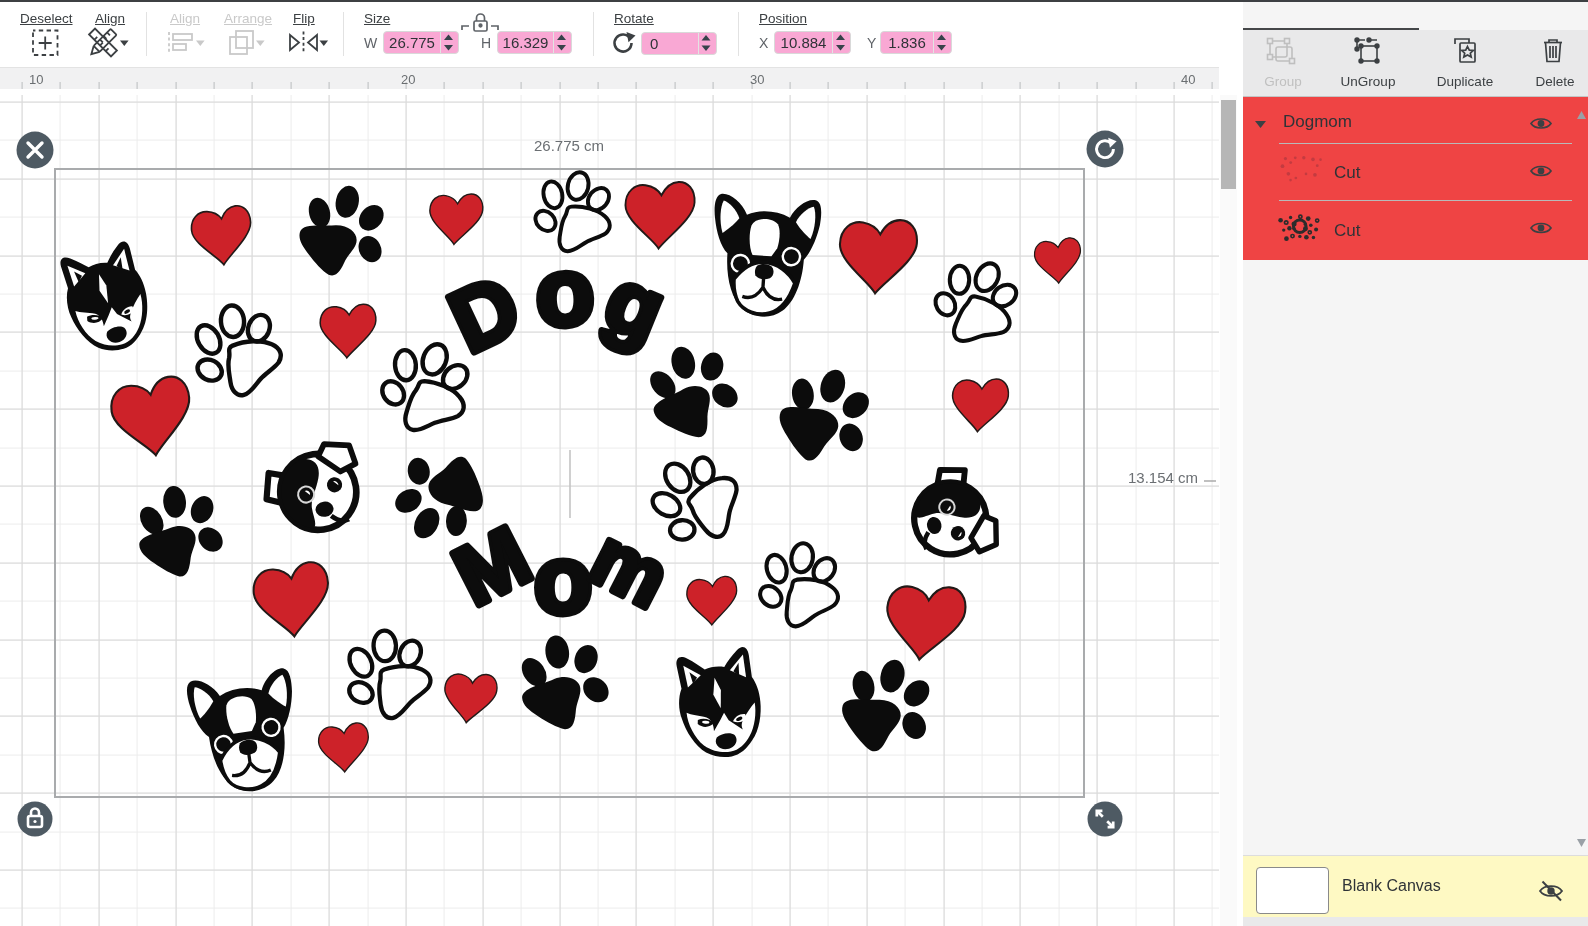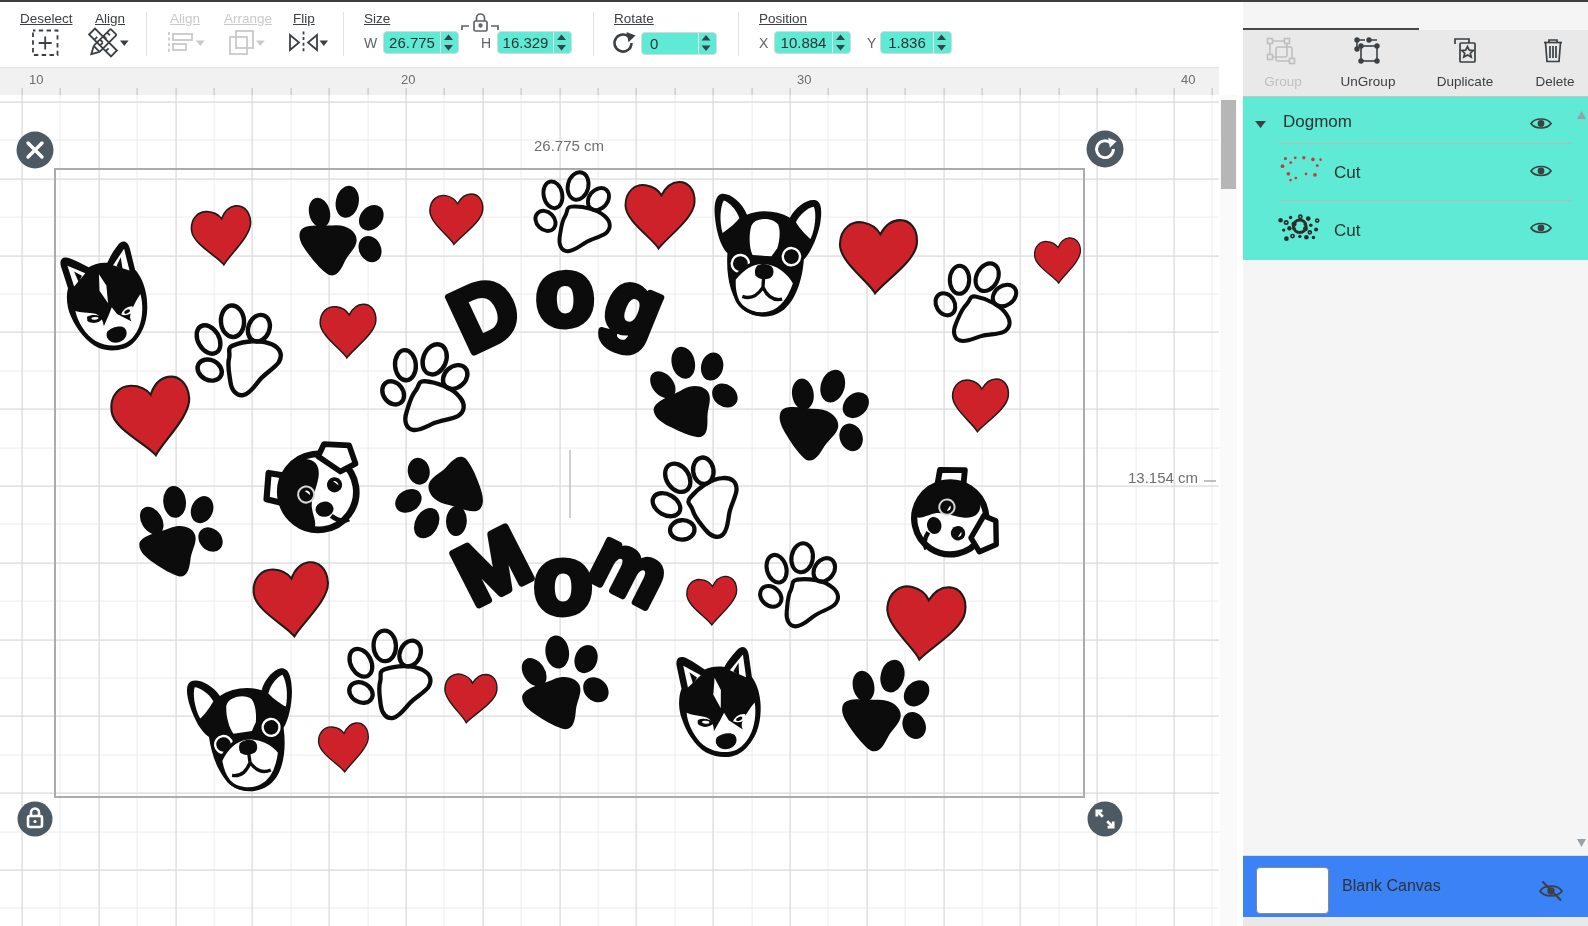--- a/index.html
+++ b/index.html
@@ -5,27 +5,27 @@
   html,body{margin:0;padding:0;}
   body{width:1588px;height:926px;overflow:hidden;position:relative;
        font-family:"Liberation Sans",sans-serif;background:#fff;}
   .abs{position:absolute;}
   
   #toolbar{position:absolute;left:0;top:0;width:1243px;height:68px;background:#fff;}
   #topline{position:absolute;left:0;top:0;width:1588px;height:2px;background:#3d4043;z-index:9;}
   .tlabel{position:absolute;top:11px;font-size:13.5px;color:#3c4043;text-decoration:underline;}
   .tlabel.dis{color:#c9c9c9;}
   .sep{position:absolute;top:12px;width:1px;height:44px;background:#e2e2e2;}
-  .numbox{position:absolute;height:21px;background:#5eead4;border:1px solid #d9d9d9;border-radius:4px;
+  .numbox{position:absolute;height:21px;background:#f9a8d4;border:1px solid #d9d9d9;border-radius:4px;
           font-size:15px;color:#2f3337;}
   .numbox .val{position:absolute;left:0;right:18px;top:2px;text-align:center;}
   .numbox .spin{position:absolute;right:0;top:0;bottom:0;width:17px;border-left:1px solid #e3e3e3;}
   .wh{position:absolute;top:35px;font-size:14px;color:#5f6368;}
   
-  #ruler{position:absolute;left:0;top:67px;width:1219px;height:28px;background:#f1f1f2;border-top:1px solid #e3e3e3;box-sizing:border-box;}
+  #ruler{position:absolute;left:0;top:67px;width:1219px;height:22px;background:#f1f1f2;border-top:1px solid #e3e3e3;box-sizing:border-box;}
   #rticks{position:absolute;left:0;bottom:0;width:100%;height:7px;
      background-image:repeating-linear-gradient(90deg,#b9bcbe 0,#b9bcbe 1px,transparent 1px,transparent 38.4px);
      background-position-x:21.6px;}
   .rnum{position:absolute;top:4px;font-size:13px;color:#6a6e71;}
   
   #canvas{position:absolute;left:0;top:95px;width:1219px;height:831px;background:#fff;
     background-image:
       repeating-linear-gradient(90deg,#d9d9d9 0,#d9d9d9 1px,transparent 1px,transparent 76.8px),
       repeating-linear-gradient(180deg,#d9d9d9 0,#d9d9d9 1px,transparent 1px,transparent 76.8px),
       repeating-linear-gradient(90deg,#ececec 0,#ececec 1px,transparent 1px,transparent 38.4px),
@@ -38,24 +38,24 @@
           border:2px solid #a9abad;}
   .dimlabel{position:absolute;font-size:15px;color:#6b6f73;}
   
   #panel{position:absolute;left:1243px;top:0;width:345px;height:926px;background:#f5f5f5;}
   #tabs{position:absolute;left:0;top:2px;width:345px;height:28px;background:#e9e9ea;}
   .tab{position:absolute;top:5px;font-size:16px;color:#3c4043;}
   #tabline{position:absolute;left:0;top:28px;width:176px;height:2px;background:#454749;}
   #btnrow{position:absolute;left:0;top:30px;width:345px;height:66px;background:#e9e9ea;}
   .blabel{position:absolute;top:44px;font-size:13.5px;color:#3c4043;width:80px;text-align:center;}
   .blabel.dis{color:#c0c0c0;}
-  #layerlist{position:absolute;left:0;top:96px;width:345px;height:163px;background:#5eead4;border-top:1px solid #c4c4c4;}
+  #layerlist{position:absolute;left:0;top:96px;width:345px;height:163px;background:#ef4444;border-top:1px solid #c4c4c4;}
   .lrow-divider{position:absolute;left:36px;right:16px;height:1px;background:#b9b9b9;}
   .ltext{position:absolute;font-size:17px;color:#2f3337;}
-  #blankrow{position:absolute;left:0;top:855px;width:345px;height:62px;background:#3b82f6;border-top:1px solid #dddddd;}
+  #blankrow{position:absolute;left:0;top:855px;width:345px;height:62px;background:#fef9c3;border-top:1px solid #dddddd;}
   #blankthumb{position:absolute;left:13px;top:11px;width:71px;height:45px;background:#fff;border:1.5px solid #8a8a8a;border-radius:4px;}
   #panelbottom{position:absolute;left:0;top:917px;width:345px;height:9px;background:#e9e9ea;}
 </style>
 </head>
 <body>
 <div id="topline"></div>
 <div id="toolbar">
   <span class="tlabel" style="left:20px;">Deselect</span>
   <span class="tlabel" style="left:95px;">Align</span>
   <div class="sep" style="left:146px;"></div>
@@ -90,21 +90,21 @@
   <span class="wh" style="left:867px;">Y</span>
   <div class="numbox" style="left:880px;top:31px;width:70px;">
       <span class="val">1.836</span>
       <span class="spin"></span>
     </div>
 </div>
 <div id="ruler">
   <div id="rticks"></div>
   <span class="rnum" style="left:29px;">10</span>
   <span class="rnum" style="left:401px;">20</span>
-  <span class="rnum" style="left:797px;">30</span>
+  <span class="rnum" style="left:750px;">30</span>
   <span class="rnum" style="left:1181px;">40</span>
 </div>
 <div id="canvas"></div>
 <div id="vscroll">
     <div id="vthumb"></div>
   </div>
 <div id="selbox"></div>
 <span class="dimlabel" style="left:534px;top:137px;">26.775 cm</span>
 <span class="dimlabel" style="left:1128px;top:469px;">13.154 cm</span>
 <svg id="art" class="abs" style="left:0;top:0;z-index:5;" width="1588" height="926" viewBox="0 0 1588 926">

